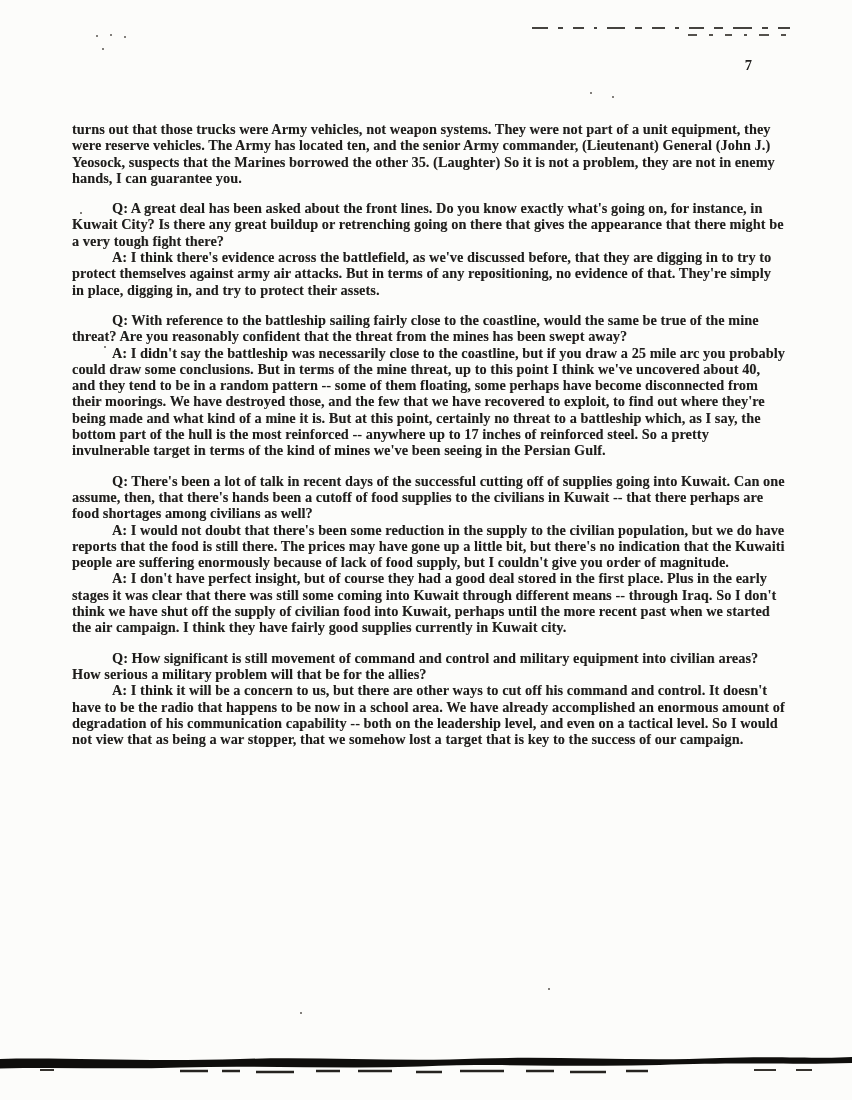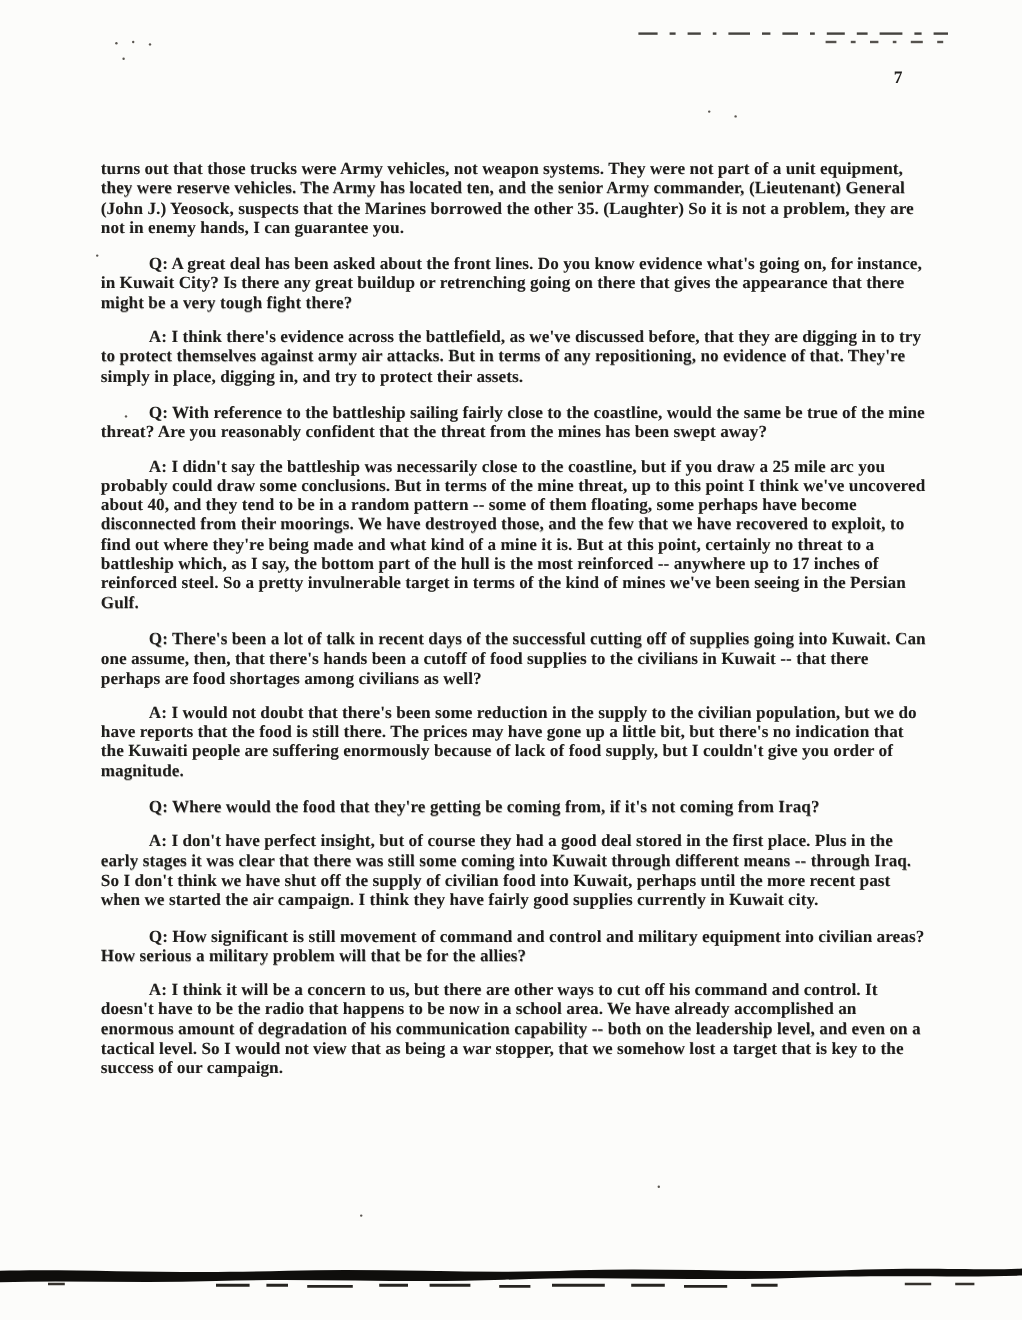--- a/index.html
+++ b/index.html
@@ -28,21 +28,21 @@
     position: absolute;
     top: 121px;
     left: 72px;
     right: 66px;
     font-size: 14.2px;
     line-height: 16.3px;
     letter-spacing: 0.1px;
     text-shadow: 0.3px 0.3px 0.5px rgba(45,42,40,0.35);
   }
   .content p {
-    margin: 12px;
+    margin: 0;
     font-weight: bold; 
     font-weight: 600;
   }
   .content p.qa {
     text-indent: 40px;
   }
   .content p.gap {
     margin-top: 14px;
   }
   
@@ -124,30 +124,29 @@
   <span class="speck" style="left:104px; top:346px"></span>
   <span class="speck" style="left:80px; top:212px"></span>
   <span class="speck" style="left:548px; top:988px"></span>
   <span class="speck" style="left:300px; top:1012px"></span>
 
   <div class="page-number">7</div>
 
   <div class="content">
     <p class="para">turns out that those trucks were Army vehicles, not weapon systems.  They were not part of a unit equipment, they were reserve vehicles.  The Army has located ten, and the senior Army commander, (Lieutenant) General (John J.) Yeosock, suspects that the Marines borrowed the other 35.  (Laughter) So it is not a problem, they are not in enemy hands, I can guarantee you.</p>
 
-    <p class="para qa gap">Q:  A great deal has been asked about the front lines.  Do you know evidence what's going on, for instance, in Kuwait City?  Is there any great buildup or retrenching going on there that gives the appearance that there might be a very tough fight there?</p>
+    <p class="para qa gap">Q:  A great deal has been asked about the front lines.  Do you know exactly what's going on, for instance, in Kuwait City?  Is there any great buildup or retrenching going on there that gives the appearance that there might be a very tough fight there?</p>
     <p class="para qa">A:  I think there's evidence across the battlefield, as we've discussed before, that they are digging in to try to protect themselves against army air attacks.  But in terms of any repositioning, no evidence of that.  They're simply in place, digging in, and try to protect their assets.</p>
 
     <p class="para qa gap">Q:  With reference to the battleship sailing fairly close to the coastline, would the same be true of the mine threat?  Are you reasonably confident that the threat from the mines has been swept away?</p>
     <p class="para qa">A:  I didn't say the battleship was necessarily close to the coastline, but if you draw a 25 mile arc you probably could draw some conclusions.  But in terms of the mine threat, up to this point I think we've uncovered about 40, and they tend to be in a random pattern -- some of them floating, some perhaps have become disconnected from their moorings.  We have destroyed those, and the few that we have recovered to exploit, to find out where they're being made and what kind of a mine it is.  But at this point, certainly no threat to a battleship which, as I say, the bottom part of the hull is the most reinforced -- anywhere up to 17 inches of reinforced steel.  So a pretty invulnerable target in terms of the kind of mines we've been seeing in the Persian Gulf.</p>
 
     <p class="para qa gap">Q:  There's been a lot of talk in recent days of the successful cutting off of supplies going into Kuwait.  Can one assume, then, that there's hands been a cutoff of food supplies to the civilians in Kuwait -- that there perhaps are food shortages among civilians as well?</p>
     <p class="para qa">A:  I would not doubt that there's been some reduction in the supply to the civilian population, but we do have reports that the food is still there.  The prices may have gone up a little bit, but there's no indication that the Kuwaiti people are suffering enormously because of lack of food supply, but I couldn't give you order of magnitude.</p>
 
-    <p class="para qa gap">Q:  Where would the food that they're getting be coming from, if it's not coming from Iraq?</p>
     <p class="para qa">A:  I don't have perfect insight, but of course they had a good deal stored in the first place. Plus in the early stages it was clear that there was still some coming into Kuwait through different means -- through Iraq.  So I don't think we have shut off the supply of civilian food into Kuwait, perhaps until the more recent past when we started the air campaign.  I think they have fairly good supplies currently in Kuwait city.</p>
 
     <p class="para qa gap">Q:  How significant is still movement of command and control and military equipment into civilian areas? How serious a military problem will that be for the allies?</p>
     <p class="para qa">A:  I think it will be a concern to us, but there are other ways to cut off his command and control.  It doesn't have to be the radio that happens to be now in a school area.  We have already accomplished an enormous amount of degradation of his communication capability -- both on the leadership level, and even on a tactical level.  So I would not view that as being a war stopper, that we somehow lost a target that is key to the success of our campaign.</p>
   </div>
 
   <svg class="band" viewBox="0 0 852 26" xmlns="http://www.w3.org/2000/svg">
     <path d="M0,9 C60,7 140,12 240,9 C320,6.5 400,12 480,8.5 C560,6 640,11.5 720,8 C780,6 822,9 852,7 L852,13 C800,15 740,12 660,15 C580,17.5 500,13 420,16.5 C340,19.5 260,15 180,17.5 C120,19.5 60,17 0,18.5 Z" fill="#0f0e0c"></path>
     <path d="M180,21 h28 m14,0 h18 m16,1 h38 m22,-1 h24 m18,0 h34 m24,1 h26 m18,-1 h44 m22,0 h28 m16,1 h36 m20,-1 h22" stroke="#262420" stroke-width="2.4" fill="none"></path>
     <path d="M40,20 h14 m700,0 h22 m20,0 h16" stroke="#35322d" stroke-width="2" fill="none"></path>

